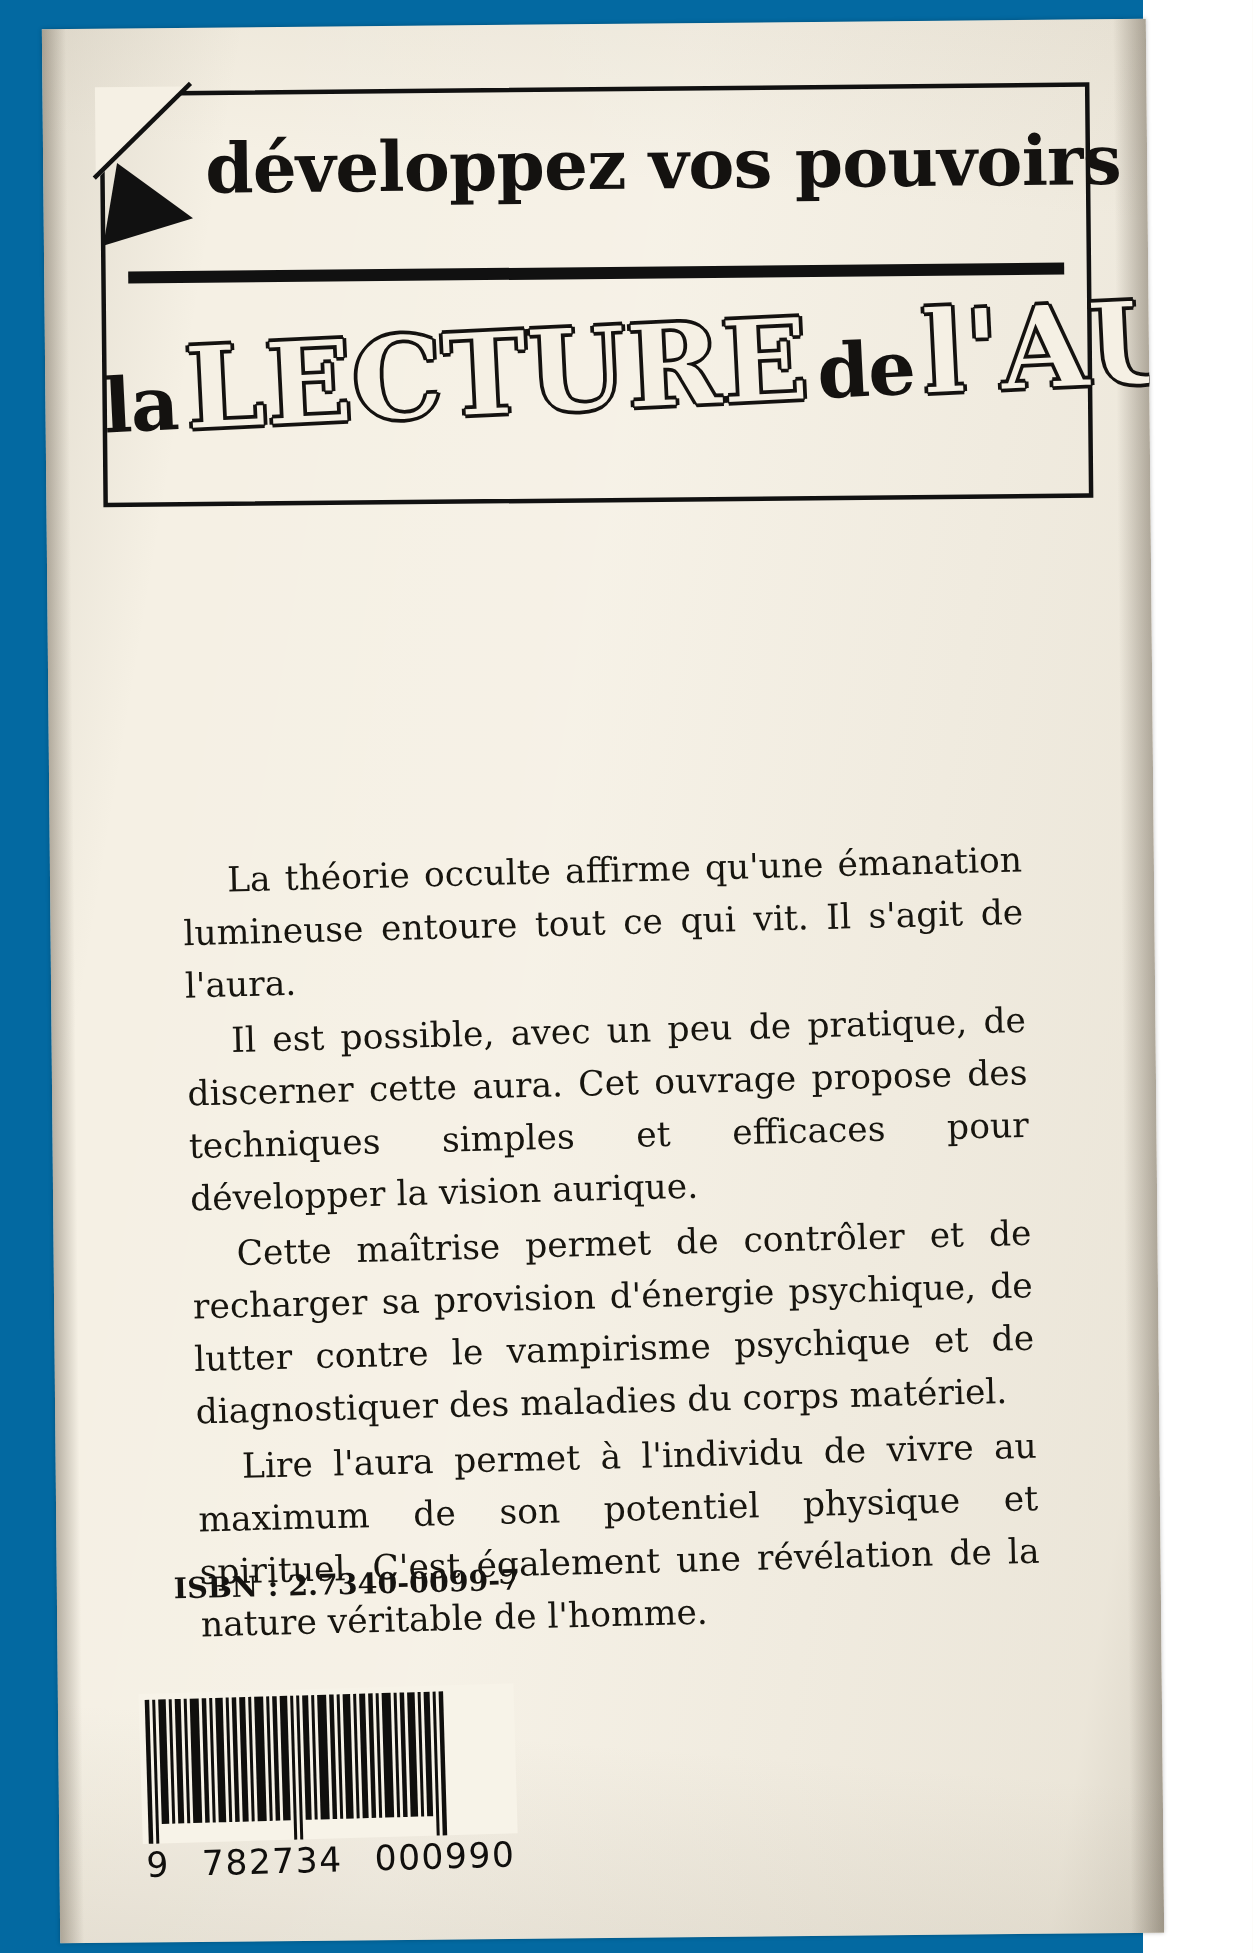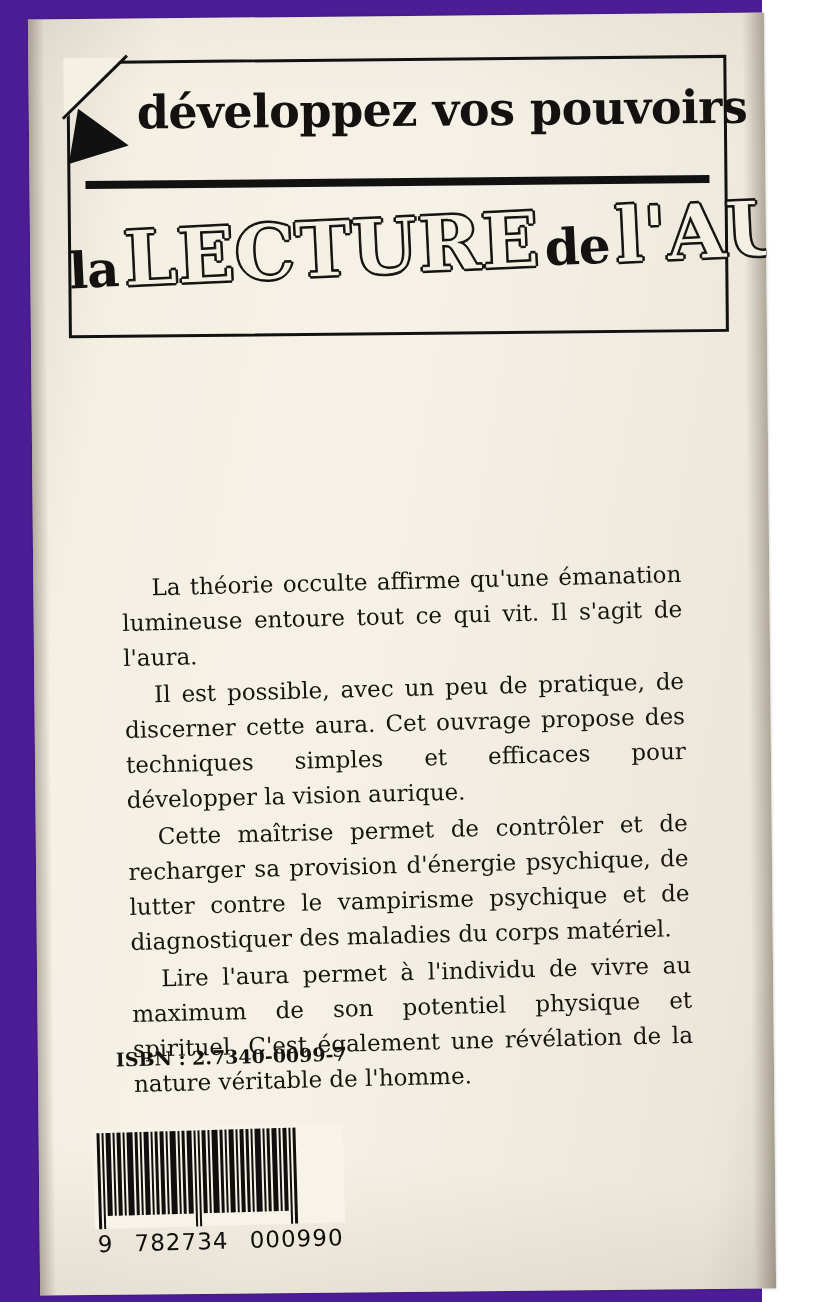--- a/index.html
+++ b/index.html
@@ -12,21 +12,21 @@
     height: 1302px;
     overflow: hidden;
     font-family: "Liberation Serif", serif;
   }
 
   
   #photo {
     position: relative;
     width: 762px;
     height: 1302px;
-    background: #4c1d95;
+    background: #0369a1;
   }
 
   
   #book-cover {
     position: absolute;
     left: 34px;
     top: 16px;
     width: 736px;
     height: 1276px;
     background: #f5f0e4;

